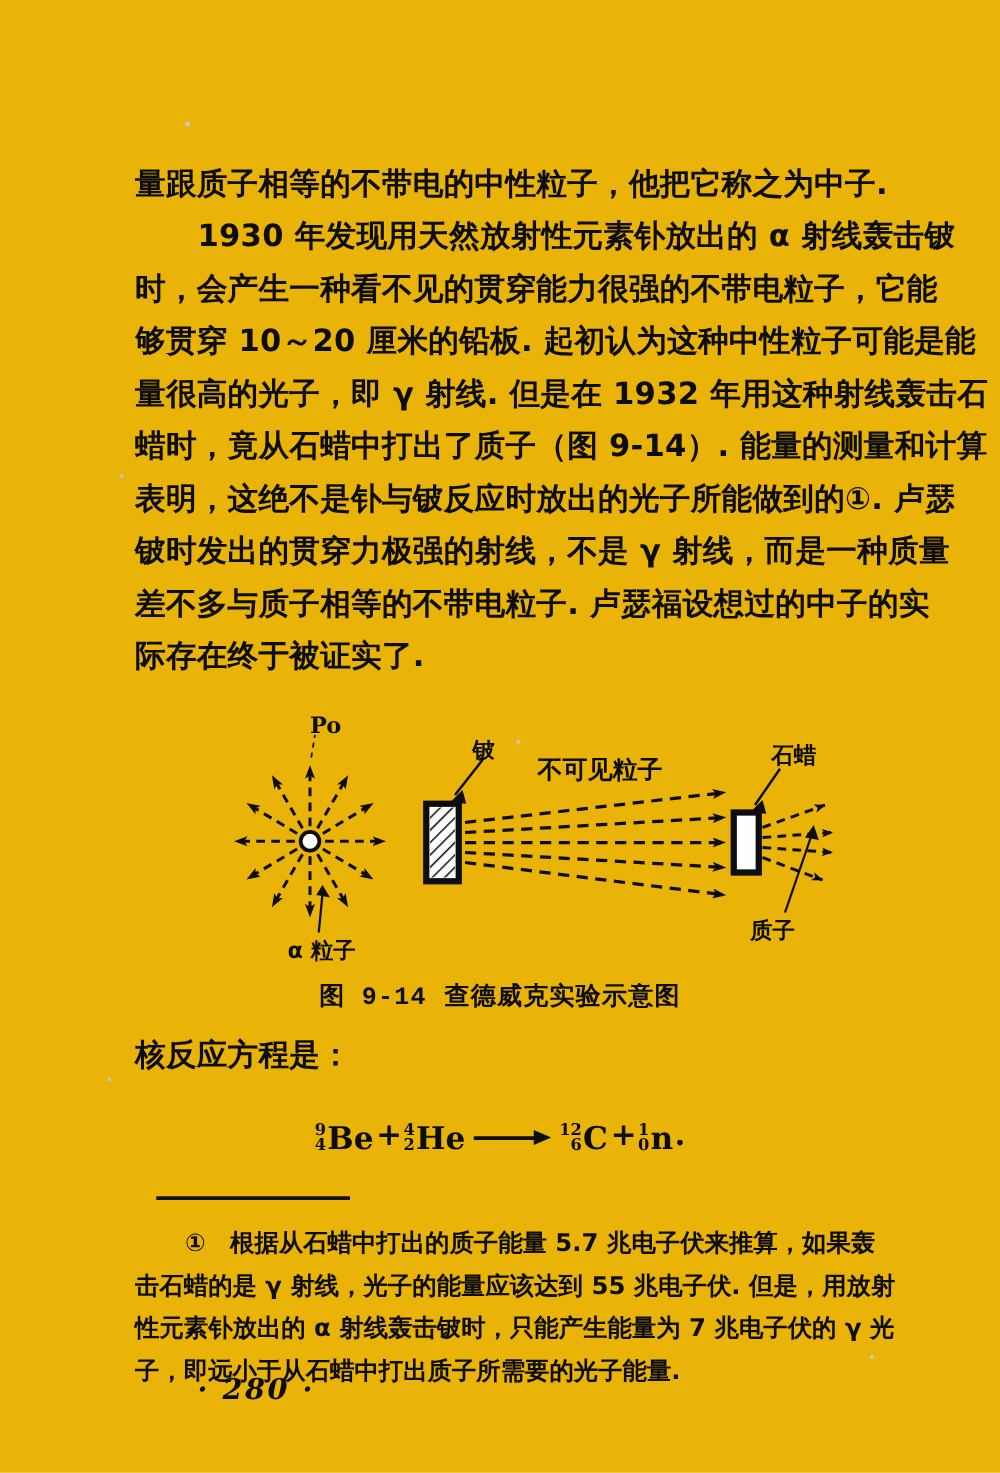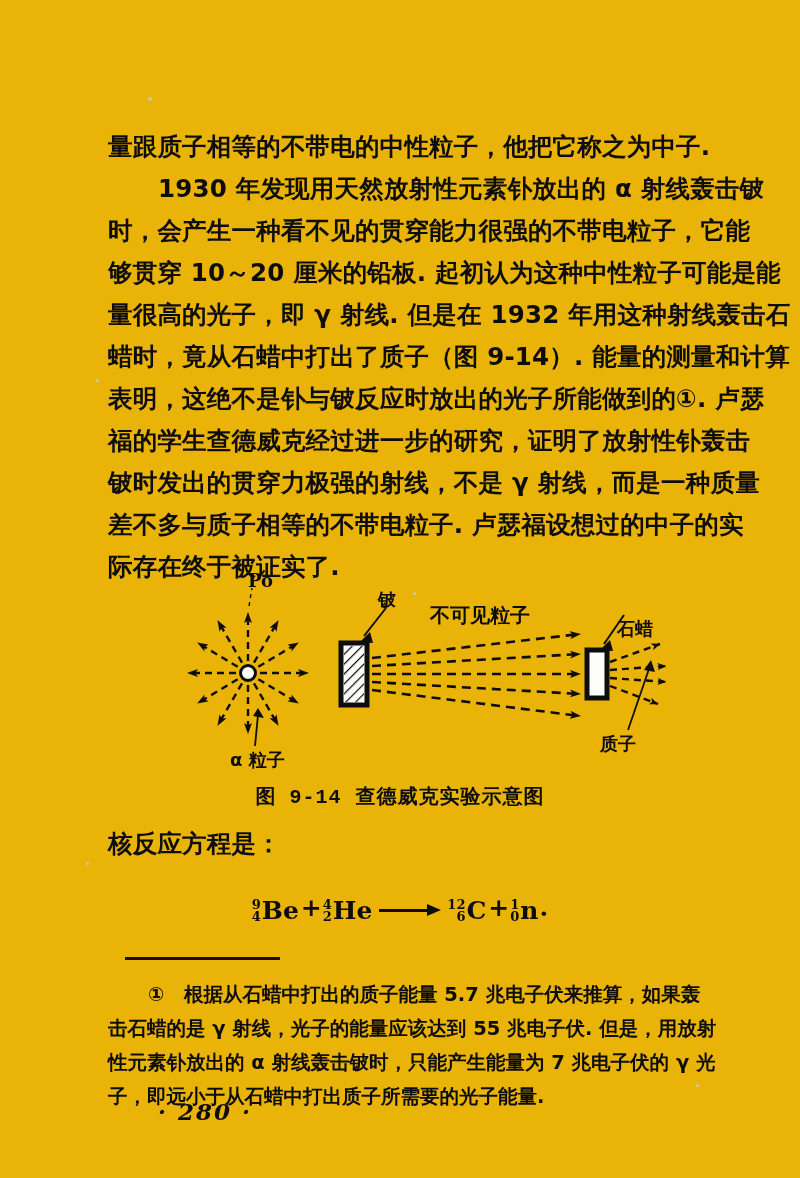--- a/index.html
+++ b/index.html
@@ -171,21 +171,20 @@
 <div id="page">
 
   <div class="textblock" id="bodytext" style="top:126px;">
     <div class="para-line">量跟质子相等的不带电的中性粒子，他把它称之为中子.</div>
     <div class="para-line indent">1930 年发现用天然放射性元素钋放出的 α 射线轰击铍</div>
     <div class="para-line">时，会产生一种看不见的贯穿能力很强的不带电粒子，它能</div>
     <div class="para-line">够贯穿 10～20 厘米的铅板. 起初认为这种中性粒子可能是能</div>
     <div class="para-line">量很高的光子，即 γ 射线. 但是在 1932 年用这种射线轰击石</div>
     <div class="para-line">蜡时，竟从石蜡中打出了质子（图 9-14）. 能量的测量和计算</div>
     <div class="para-line">表明，这绝不是钋与铍反应时放出的光子所能做到的①. 卢瑟</div>
-    <div class="para-line">福的学生查德威克经过进一步的研究，证明了放射性钋轰击</div>
     <div class="para-line">铍时发出的贯穿力极强的射线，不是 γ 射线，而是一种质量</div>
     <div class="para-line">差不多与质子相等的不带电粒子. 卢瑟福设想过的中子的实</div>
     <div class="para-line">际存在终于被证实了.</div>
   </div>
 
   <div id="figure">
     <svg width="520" height="210" viewBox="0 0 520 210" xmlns="http://www.w3.org/2000/svg">
       <defs>
         <marker id="ah" markerWidth="11" markerHeight="8" refX="10" refY="4" orient="auto" markerUnits="userSpaceOnUse">
           <path d="M0,0 L11,4 L0,8 L2.6,4 Z" fill="#0d0d0d"></path>
@@ -246,21 +245,21 @@
       </g>
 
       <line x1="448" y1="160" x2="470" y2="96" stroke="#0d0d0d" stroke-width="1.8"></line>
       <path d="M464,100 L471,90 L475,102 Z" fill="#0d0d0d"></path>
     </svg>
 
     <div style="position:absolute;left:68px;top:0px;font-size:18px;font-weight:700;font-family:'DejaVu Serif','Liberation Serif',serif;">Po</div>
     <div style="position:absolute;left:50px;top:178px;font-size:18px;font-weight:700;">α 粒子</div>
     <div style="position:absolute;left:198px;top:18px;font-size:18px;font-weight:700;">铍</div>
     <div style="position:absolute;left:250px;top:32px;font-size:20px;font-weight:700;">不可见粒子</div>
-    <div style="position:absolute;left:437px;top:22px;font-size:18px;font-weight:700;margin-top:25px;">石蜡</div>
+    <div style="position:absolute;left:437px;top:22px;font-size:18px;font-weight:700;">石蜡</div>
     <div style="position:absolute;left:420px;top:162px;font-size:18px;font-weight:700;">质子</div>
   </div>
 
   <div class="fig-caption">
     <span class="capnum">图 9-14</span><span>查德威克实验示意图</span>
   </div>
 
   <div class="textblock" id="afterfig" style="top:823px;">
     <div class="para-line">核反应方程是：</div>
   </div>

